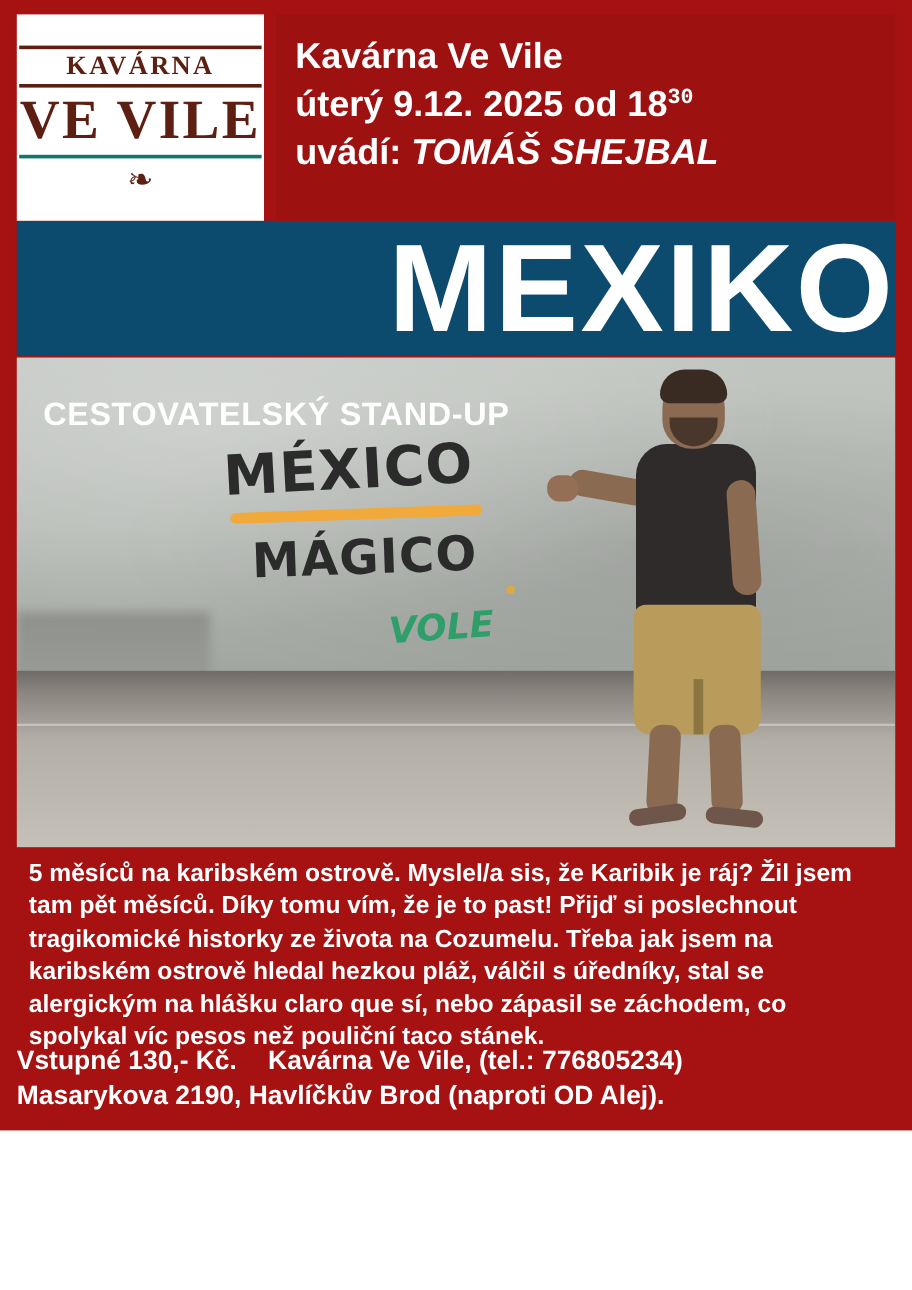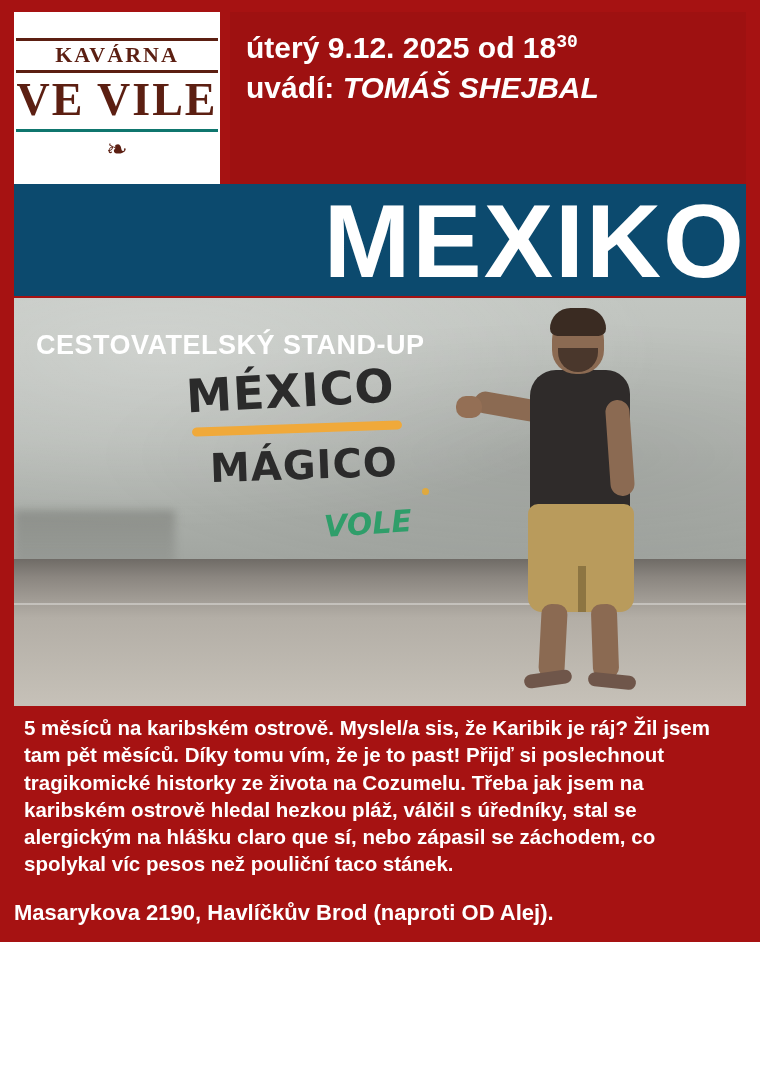--- a/index.html
+++ b/index.html
@@ -285,20 +285,21 @@
 
   <div class="header">
     <div class="logo-box">
       <div class="logo-inner">
         <div class="logo-top">KAVÁRNA</div>
         <div class="logo-main">VE VILE</div>
         <div class="logo-orn">❧</div>
       </div>
     </div>
     <div class="header-text">
+      <div class="header-line">Kavárna Ve Vile</div>
       <div class="header-line"><span>úterý 9.12. 2025 od 18</span><span class="sup">30</span></div>
       <div class="header-line"><span class="presenter-label">uvádí:</span> <span class="presenter-name">TOMÁŠ SHEJBAL</span></div>
     </div>
   </div>
 
   <div class="title-block">
     <div class="title-main">MEXIKO</div>
   </div>
   <div class="subtitle">CESTOVATELSKÝ STAND-UP</div>
 
@@ -327,16 +328,20 @@
       <div class="p-leg-l"></div>
       <div class="p-leg-r"></div>
       <div class="p-foot-l"></div>
       <div class="p-foot-r"></div>
     </div>
   </div>
 
   <div class="desc"><span class="lead">5 měsíců na karibském ostrově.</span><span> Myslel/a sis, že Karibik je ráj? Žil jsem tam pět měsíců. Díky tomu vím, že je to past! Přijď si poslechnout tragikomické historky ze života na Cozumelu. Třeba jak jsem na karibském ostrově hledal hezkou pláž, válčil s úředníky, stal se alergickým na hlášku claro que sí, nebo zápasil se záchodem, co spolykal víc pesos než pouliční taco stánek.</span></div>
 
   <div class="footer">
+    <div class="footer-row1">
+      <span>Vstupné 130,- Kč.</span>
+      <span>Kavárna Ve Vile, (tel.: 776805234)</span>
+    </div>
     <div>Masarykova 2190, Havlíčkův Brod (naproti OD Alej).</div>
   </div>
 
 </div>
 
 </body></html>

